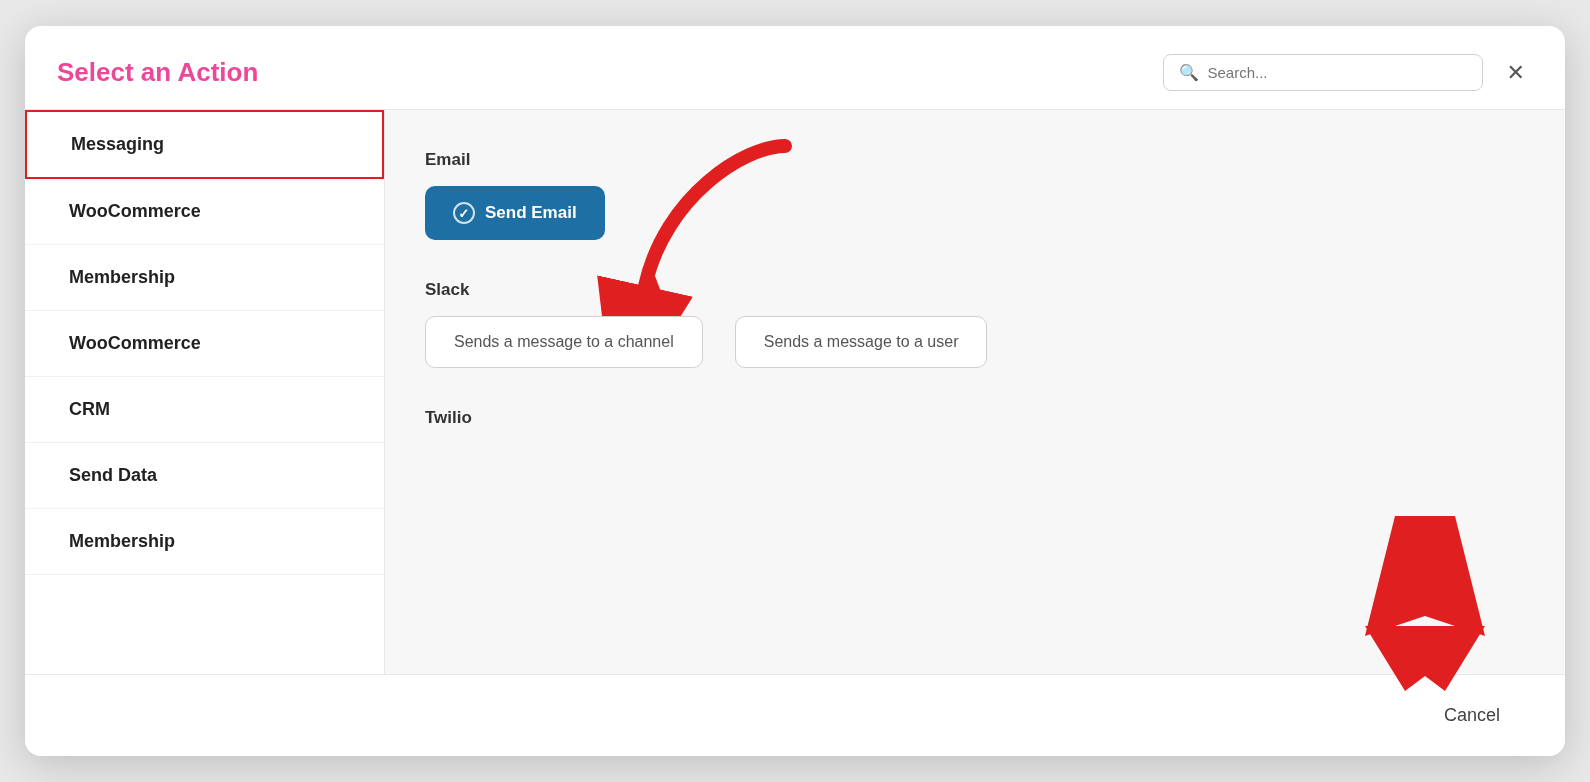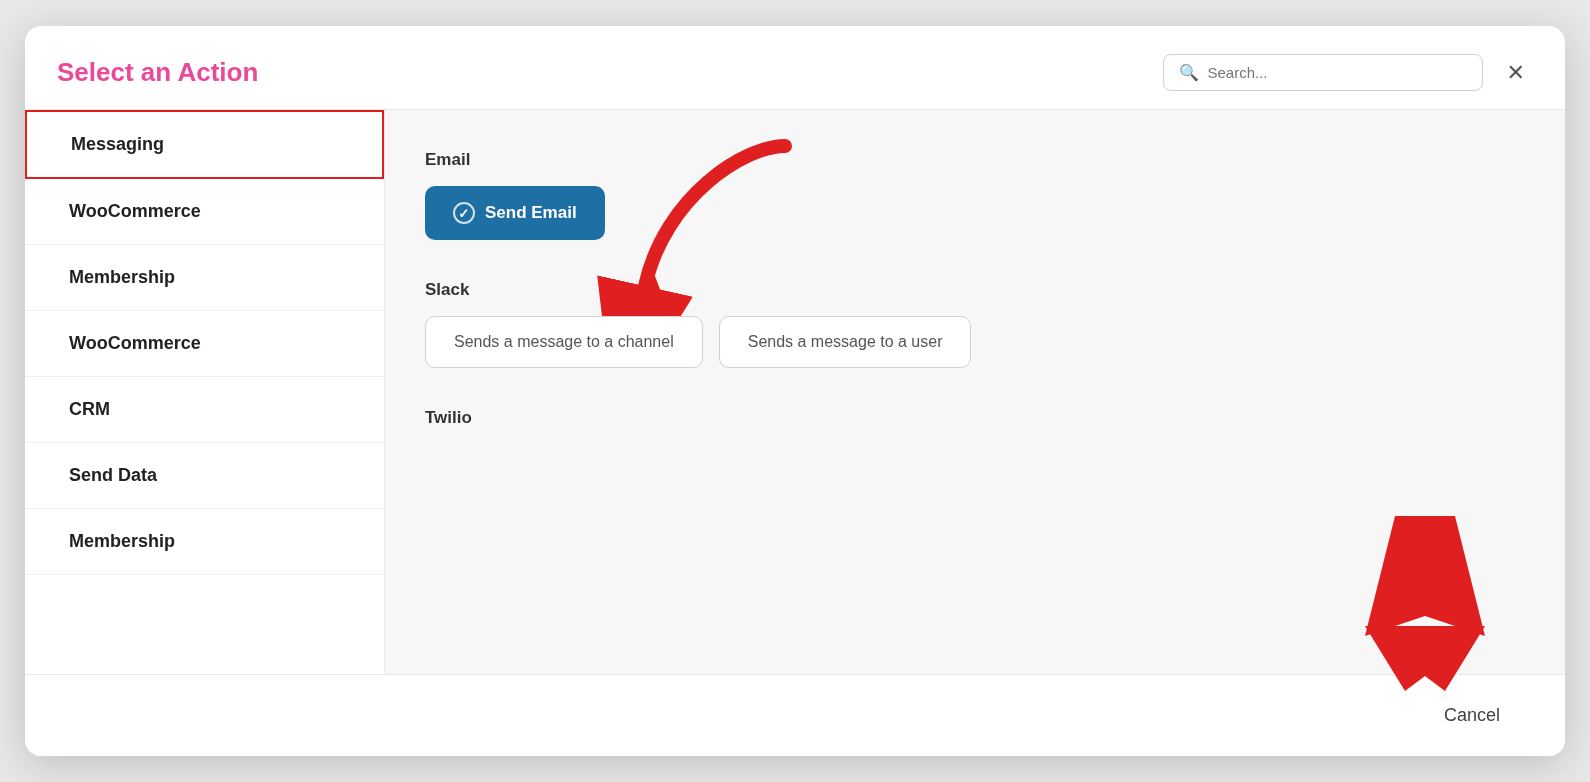--- a/index.html
+++ b/index.html
@@ -150,21 +150,21 @@
       color: #555;
       border: 1.5px solid #d0d0d0;
       border-radius: 10px;
       padding: 16px 28px;
       font-size: 16px;
       font-weight: 400;
       cursor: pointer;
       display: inline-flex;
       align-items: center;
       gap: 10px;
-      margin-right: 16px;
+      margin-right: 32px;
       margin-bottom: 8px;
     }
     .actions-row {
       display: flex;
       flex-wrap: wrap;
       gap: 0;
       margin-bottom: 4px;
     }
     .modal-footer {
       display: flex;

